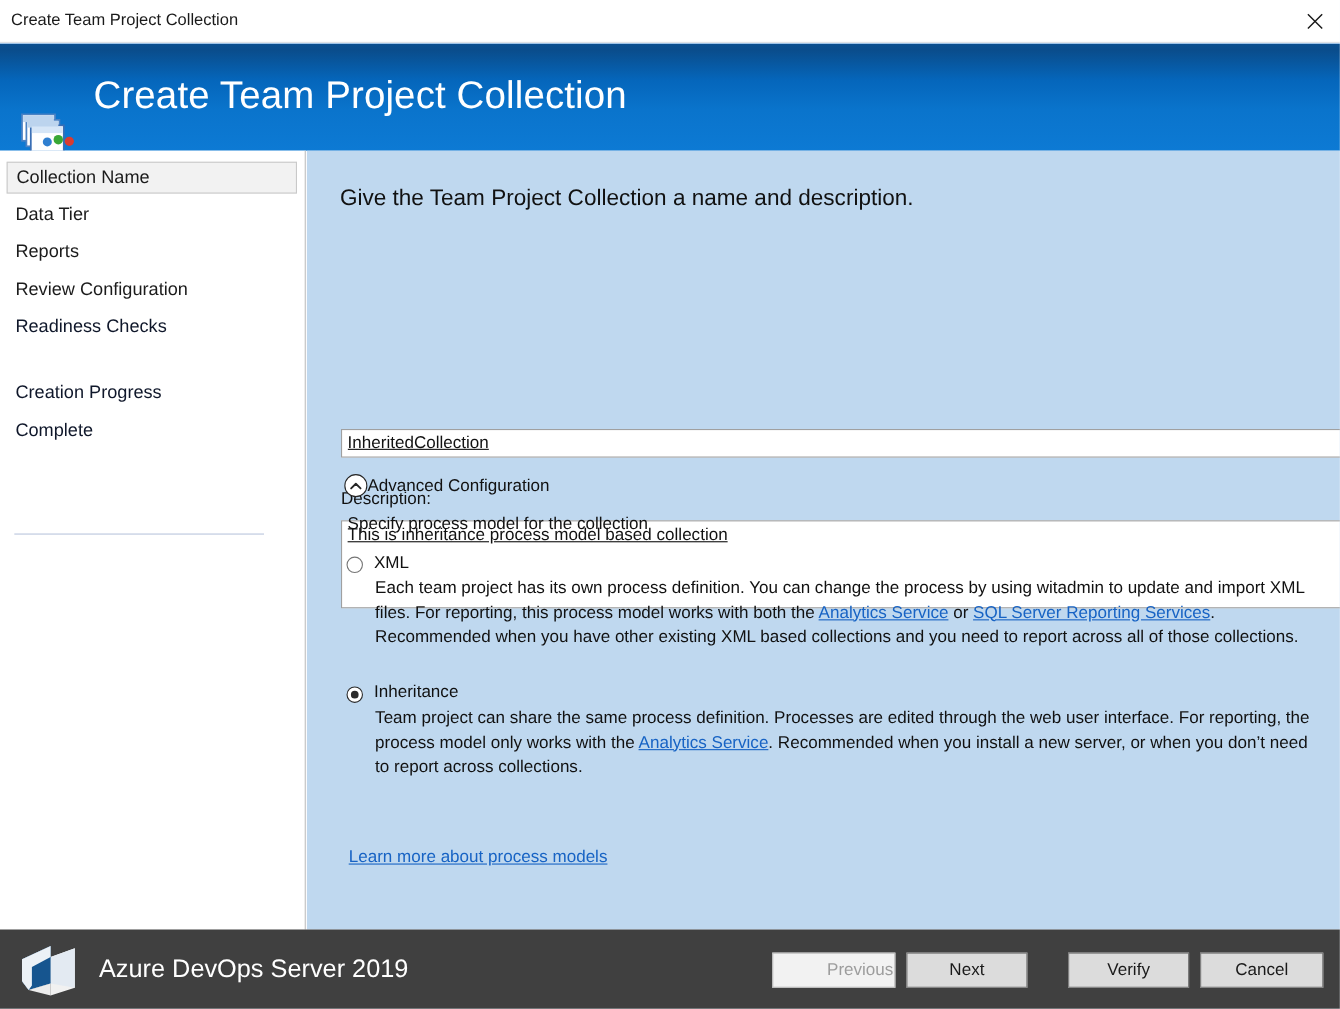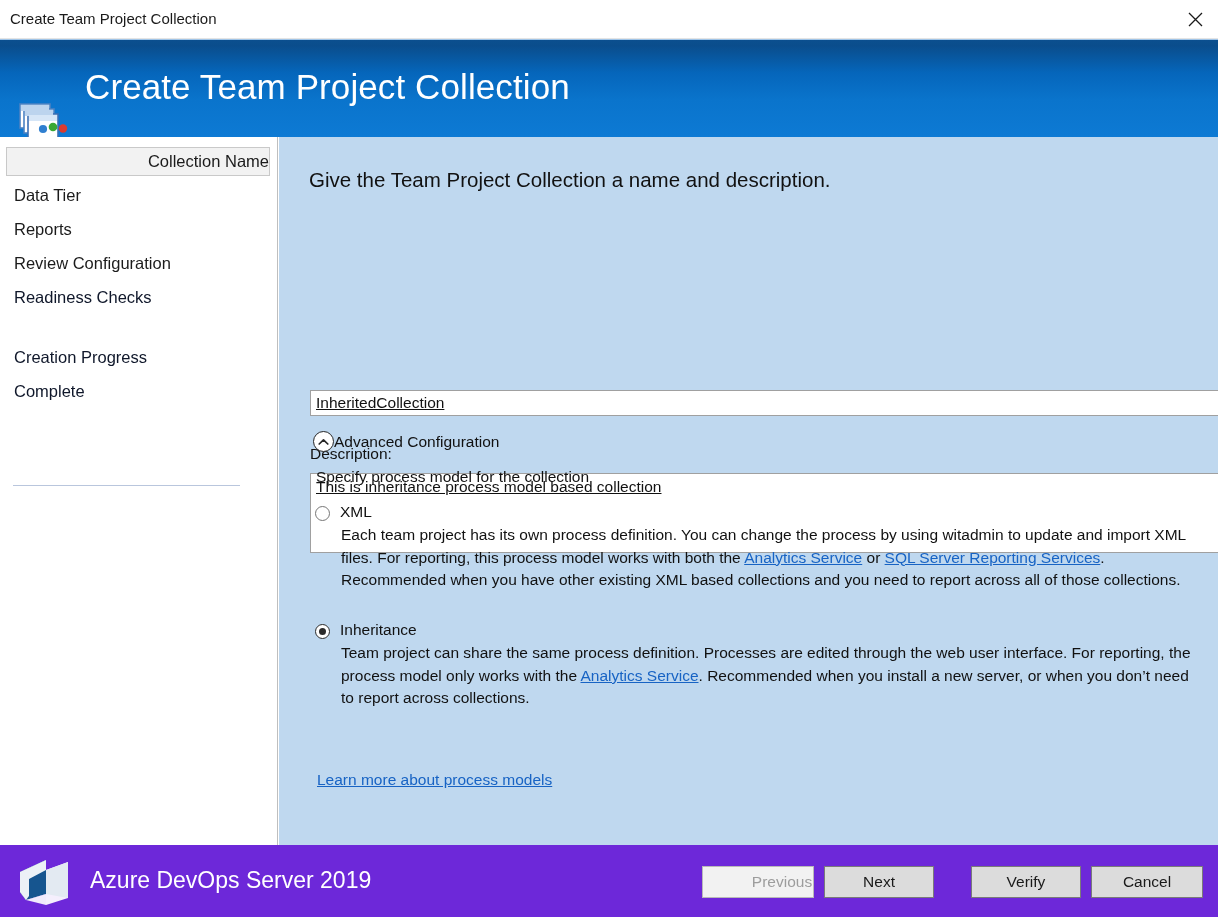--- a/index.html
+++ b/index.html
@@ -91,21 +91,20 @@
     box-sizing: border-box;
     font-size: 16.5px;
     color: #1b1b1b;
     white-space: nowrap;
     cursor: default;
   }
   .nav-item.selected {
     background: #f2f2f2;
     border: 1px solid #c9c9c9;
     line-height: 27px;
-    text-align: right;
   }
   .nav-item.disabled { color: #0f172a; }
   .nav-divider {
     position: absolute;
     left: 13px; top: 348px;
     width: 227px; height: 1px;
     background: #b9c6dd;
   }
 
   .content {
@@ -251,21 +250,21 @@
     text-decoration: underline;
     white-space: nowrap;
     cursor: pointer;
   }
 
   
   .footer {
     position: absolute;
     left: 0; top: 845px;
     width: 1218px; height: 72px;
-    background: #6d28d9;
+    background: #404040;
   }
   .footer-logo {
     position: absolute;
     left: 16px; top: 11px;
     width: 60px; height: 52px;
   }
   .footer-brand {
     position: absolute;
     left: 90px; top: 22px;
     font-size: 23px;

